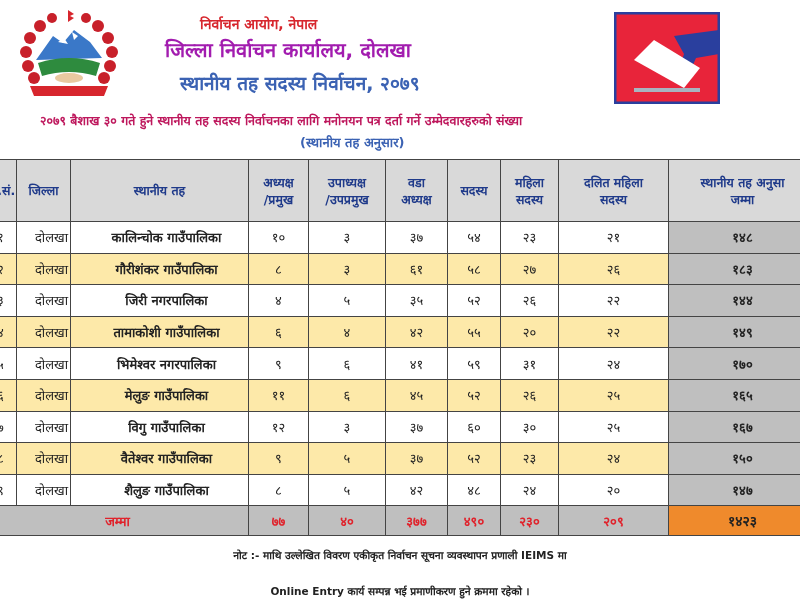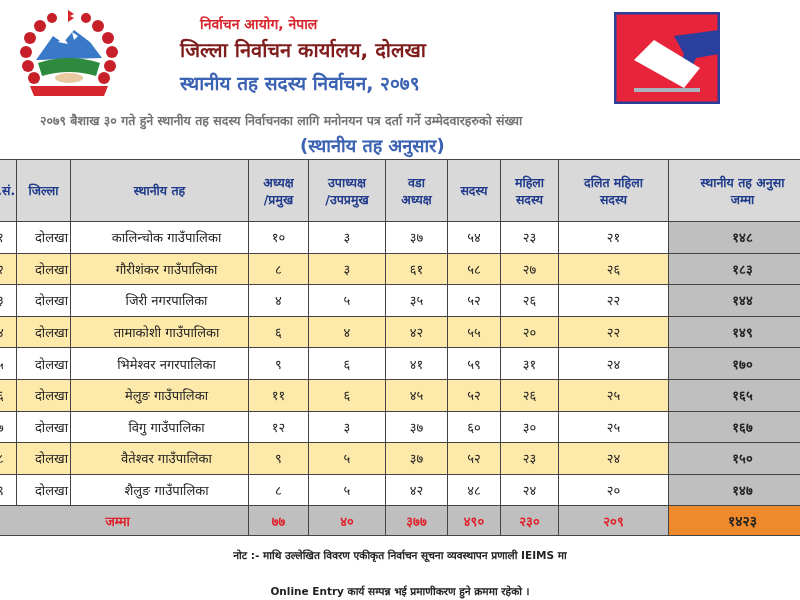--- a/index.html
+++ b/index.html
@@ -4,32 +4,32 @@
 <style>
   * { box-sizing: border-box; margin: 0; padding: 0; }
   html, body { width: 800px; height: 600px; overflow: hidden; background: #ffffff; }
   body { font-family: "DejaVu Sans", sans-serif; position: relative; }
 
   .logo { position: absolute; left: 8px; top: 8px; width: 122px; height: 100px; }
   .ballot { position: absolute; left: 614px; top: 12px; width: 106px; height: 92px; }
 
   .hdr { position: absolute; left: 200px; width: 400px; text-align: left; white-space: nowrap; }
   .h1 { top: 14px; font-size: 14px; color: #d7262d; font-weight: bold; }
-  .h2 { top: 36px; font-size: 20px; color: #7f1d1d; font-weight: bold; left: 180px; width: 440px; }
+  .h2 { top: 36px; font-size: 20px; color: #a21caf; font-weight: bold; left: 165px; width: 440px; }
   .h3 { top: 70px; font-size: 19px; color: #3b62b3; font-weight: bold; left: 180px; width: 440px; }
-  .h4 { top: 112px; font-size: 12.5px; color: #737373; font-weight: bold; left: 40px; width: 740px; }
-  .h5 { top: 133px; font-size: 18px; color: #3b62b3; font-weight: bold; left: 300px; width: 200px; }
+  .h4 { top: 112px; font-size: 12.5px; color: #be185d; font-weight: bold; left: 40px; width: 740px; }
+  .h5 { top: 133px; font-size: 13px; color: #3b62b3; font-weight: bold; left: 300px; width: 200px; }
 
   table.grid { position: absolute; left: -14px; top: 159px; border-collapse: collapse; table-layout: fixed; width: 830px; }
   table.grid th, table.grid td { border: 1.5px solid #444; text-align: center; vertical-align: middle; overflow: hidden; white-space: nowrap; }
   table.grid th { background: #d9d9d9; color: #1f3a8a; font-size: 12.5px; font-weight: bold; height: 62px; line-height: 17px; }
   table.grid td { height: 31.6px; font-size: 13px; color: #222; }
   tr.odd td { background: #ffffff; }
   tr.even td { background: #fde9a9; }
-  td.name { text-align: left; padding-left: 14px; }
+  td.name { text-align: left; padding-left: 14px; font-weight: bold; }
   td.dist { text-align: left; padding-left: 16px; }
   td.sn { text-align: right; padding-right: 2px; }
   td.total { background: #bfbfbf !important; color: #e0222b; font-weight: bold; }
   tr.sum td { background: #bfbfbf; color: #e0222b; font-weight: bold; height: 30px; }
   tr.sum td.grand { background: #ef8a2c; color: #222; font-size: 14px; }
 
   .note { position: absolute; left: 150px; width: 500px; text-align: center; font-size: 10.5px; font-weight: bold; color: #222; }
   .n1 { top: 548px; }
   .n2 { top: 584px; }
 </style>

